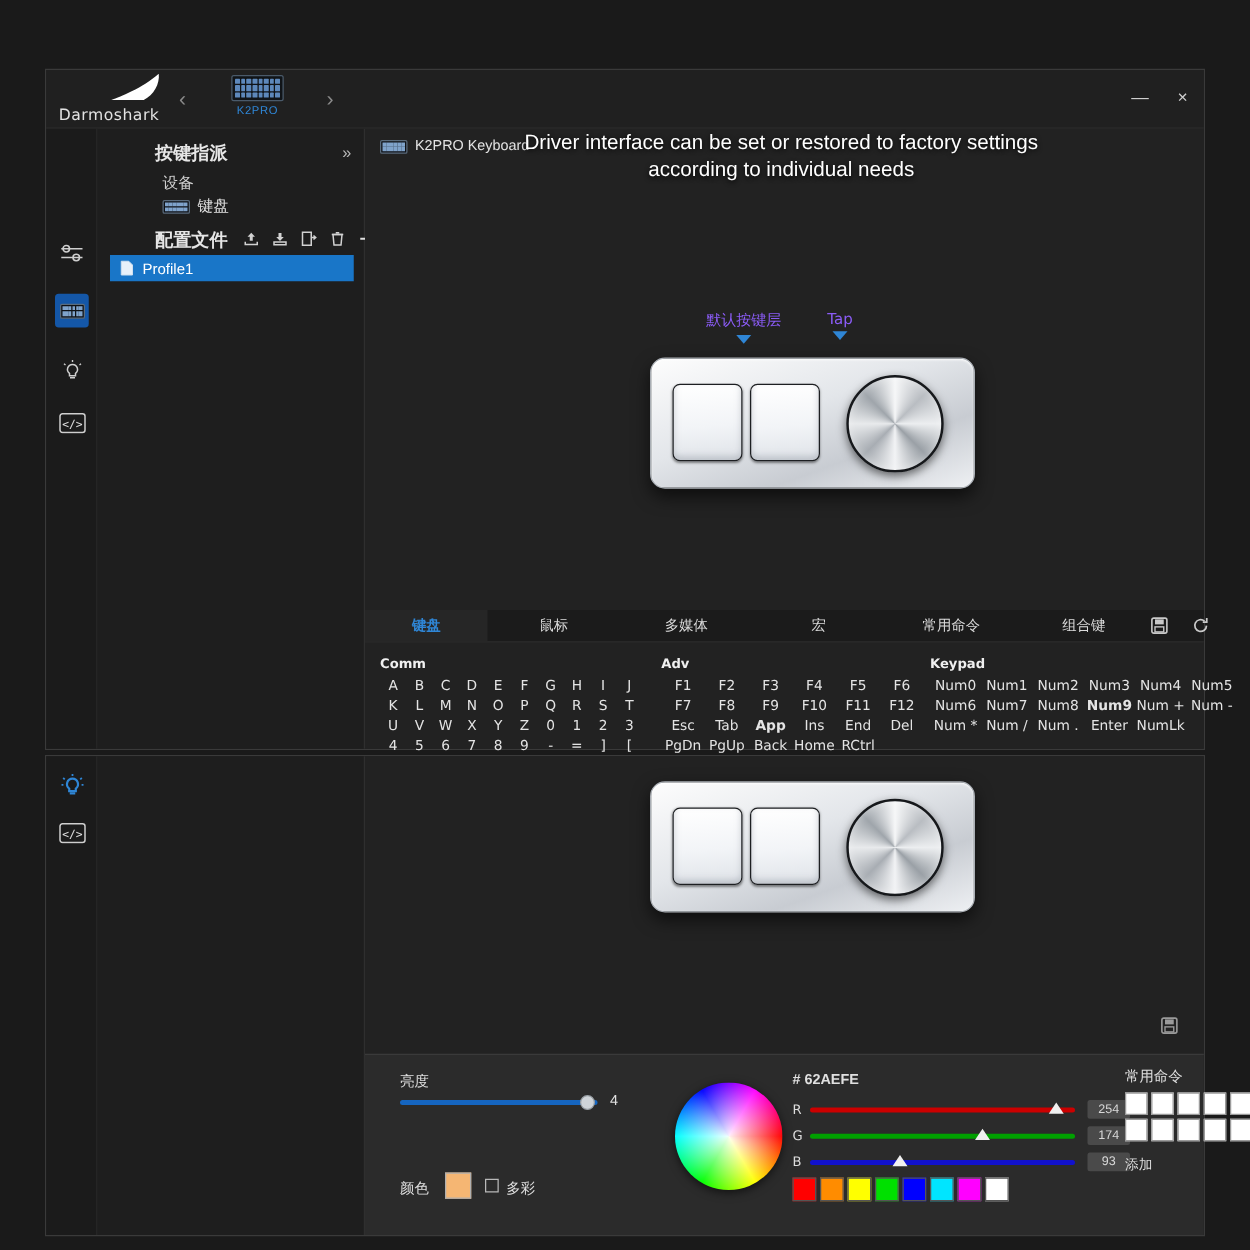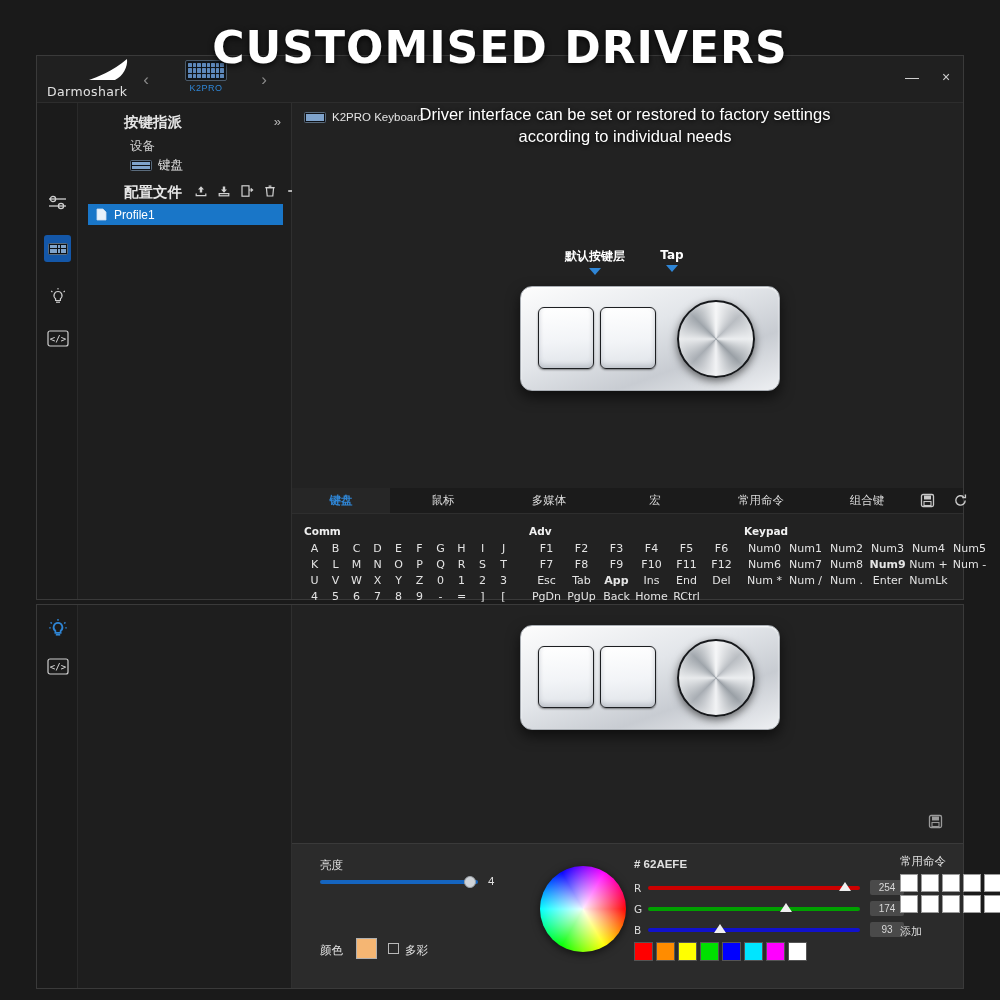--- a/index.html
+++ b/index.html
@@ -137,22 +137,22 @@
     background: #222222;
   }
   #win2 .main { top: 0; }
   .main-head {
     position: absolute; left: 12px; top: 8px;
     display: flex; align-items: center; gap: 6px;
     color: #e3e3e3; font-size: 11.5px;
   }
   .layer-tags { position: absolute; width: 100%; }
   .ltag {
-    position: absolute; text-align: center; font-size: 12px; font-weight: bold;
-    color: #ffffff; font-family: "DejaVu Sans", sans-serif; cursor: pointer;
+    position: absolute; text-align: center; font-size: 12px; font-weight: normal;
+    color: #8b5cf6; font-family: "DejaVu Sans", sans-serif; cursor: pointer;
   }
   .ltag .caret {
     display: block; width: 0; height: 0; margin: 3px auto 0;
     border-left: 6px solid transparent; border-right: 6px solid transparent;
     border-top: 7px solid #2f86d6;
   }
   .device {
     position: absolute;
     border-radius: 12px;
     background: linear-gradient(160deg, #fdfdfd 0%, #e3e6ea 42%, #c8ccd2 70%, #eef0f3 100%);
@@ -730,15 +730,14 @@
             <i></i>
             <i></i>
             <i></i>
             <i></i>
           </div>
         <div class="addbtn" style="left:608px; top:80px">添加</div>
       </div>
     </div>
   </div>
 
-  <div class="headline">CUSTOMISED DRIVERS</div>
   <div class="subline">Driver interface can be set or restored to factory settings according to individual needs</div>
 </div>
 
 </body></html>

